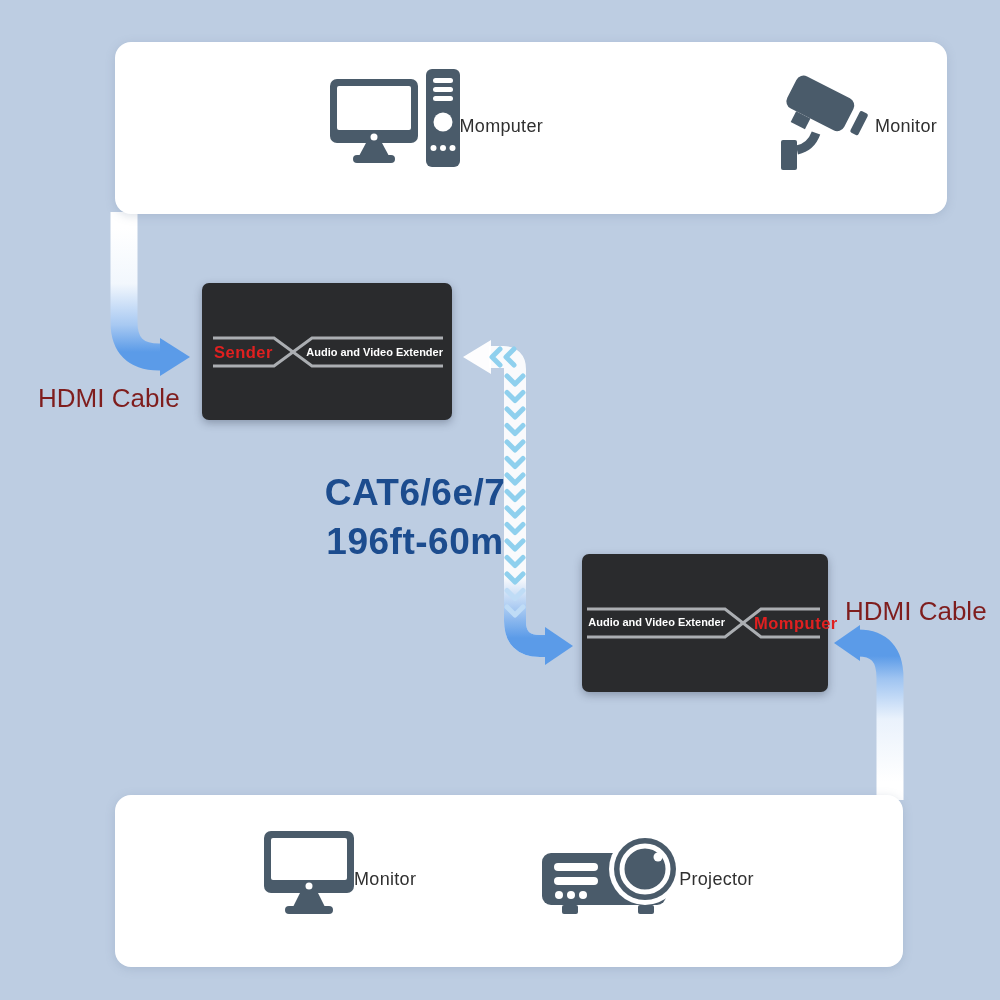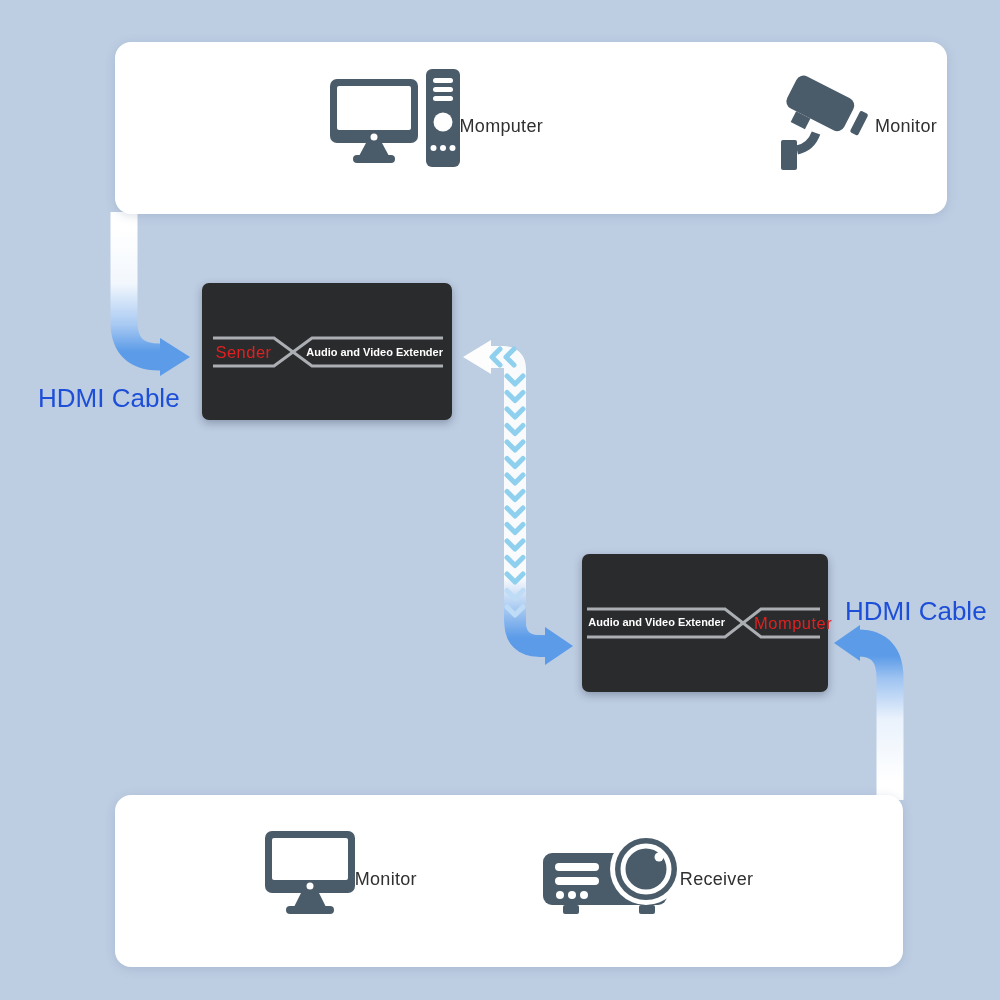--- a/index.html
+++ b/index.html
@@ -45,37 +45,37 @@
     background:#2A2B2D;
     border-radius:7px;
     box-shadow:0 3px 9px rgba(40,50,70,0.35);
     z-index:3;
   }
   .ext-sender{left:202px;top:283px;width:250px;height:137px;}
   .ext-receiver{left:582px;top:554px;width:246px;height:138px;}
   .ext-box svg{position:absolute;left:0;top:0;}
   .ext-role{
     position:absolute;
-    font-weight:normal;font-size:16.5px;color:#E02020;
+    font-weight:bold;font-size:16.5px;color:#E02020;
     text-align:center;white-space:nowrap;letter-spacing:0.5px;
   }
   .ext-product{
     position:absolute;
     font-weight:bold;font-size:11px;color:#FFFFFF;
     text-align:right;white-space:nowrap;
   }
   .ext-sender .ext-role{left:11px;top:60px;width:61px;}
   .ext-sender .ext-product{left:103px;top:63px;width:138px;}
   .ext-receiver .ext-product{left:5px;top:62px;width:138px;}
   .ext-receiver .ext-role{left:172px;top:60px;width:68px;}
 
   
   .hdmi-label{
     position:absolute;
-    font-size:26px;color:#1d4ed8;
+    font-size:26px;color:#7f1d1d;
     z-index:4;white-space:nowrap;
   }
   .hdmi-left{left:38px;top:383px;}
   .hdmi-right{left:845px;top:596px;}
   .cat-label{
     position:absolute;left:300px;top:468px;width:230px;
     text-align:center;font-weight:bold;font-size:37px;line-height:49px;
     color:#1C4C8E;letter-spacing:0.5px;z-index:4;
   }
 </style>
@@ -190,20 +190,24 @@
     <svg width="246" height="138" viewBox="0 0 246 138">
       <path d="M5,55 H143 L179,83 H238" fill="none" stroke="#ABAEB2" stroke-width="3"></path>
       <path d="M5,83 H143 L179,55 H238" fill="none" stroke="#ABAEB2" stroke-width="3"></path>
     </svg>
     <div class="ext-product">Audio and Video Extender</div>
     <div class="ext-role">Momputer</div>
   </div>
 
   <div class="hdmi-label hdmi-left">HDMI Cable</div>
   <div class="hdmi-label hdmi-right">HDMI Cable</div>
+  <div class="cat-label">
+    <div>CAT6/6e/7</div>
+    <div>196ft-60m</div>
+  </div>
 
   <div class="panel panel-bottom">
     <div class="device">
       <span class="icon">
         <svg width="90" height="86" viewBox="0 0 90 86">
           <rect x="0" y="0" width="90" height="62" rx="7"></rect>
           <rect x="7" y="7" width="76" height="42" rx="2" fill="#fff"></rect>
           <circle cx="45" cy="55" r="3.5" fill="#fff"></circle>
           <polygon points="36,62 54,62 61,76 29,76"></polygon>
           <rect x="21" y="75" width="48" height="8" rx="4"></rect>
@@ -221,17 +225,17 @@
           <circle cx="116" cy="30" r="4.5" fill="#fff"></circle>
           <rect x="12" y="36" width="44" height="8" rx="4" fill="#fff"></rect>
           <rect x="12" y="50" width="44" height="8" rx="4" fill="#fff"></rect>
           <circle cx="17" cy="68" r="4" fill="#fff"></circle>
           <circle cx="29" cy="68" r="4" fill="#fff"></circle>
           <circle cx="41" cy="68" r="4" fill="#fff"></circle>
           <rect x="20" y="78" width="16" height="9" rx="2"></rect>
           <rect x="96" y="78" width="16" height="9" rx="2"></rect>
         </svg>
       </span>
-      <span class="device-label">Receiver</span>
+      <span class="device-label">Projector</span>
     </div>
   </div>
 
 </div>
 
 </body></html>

